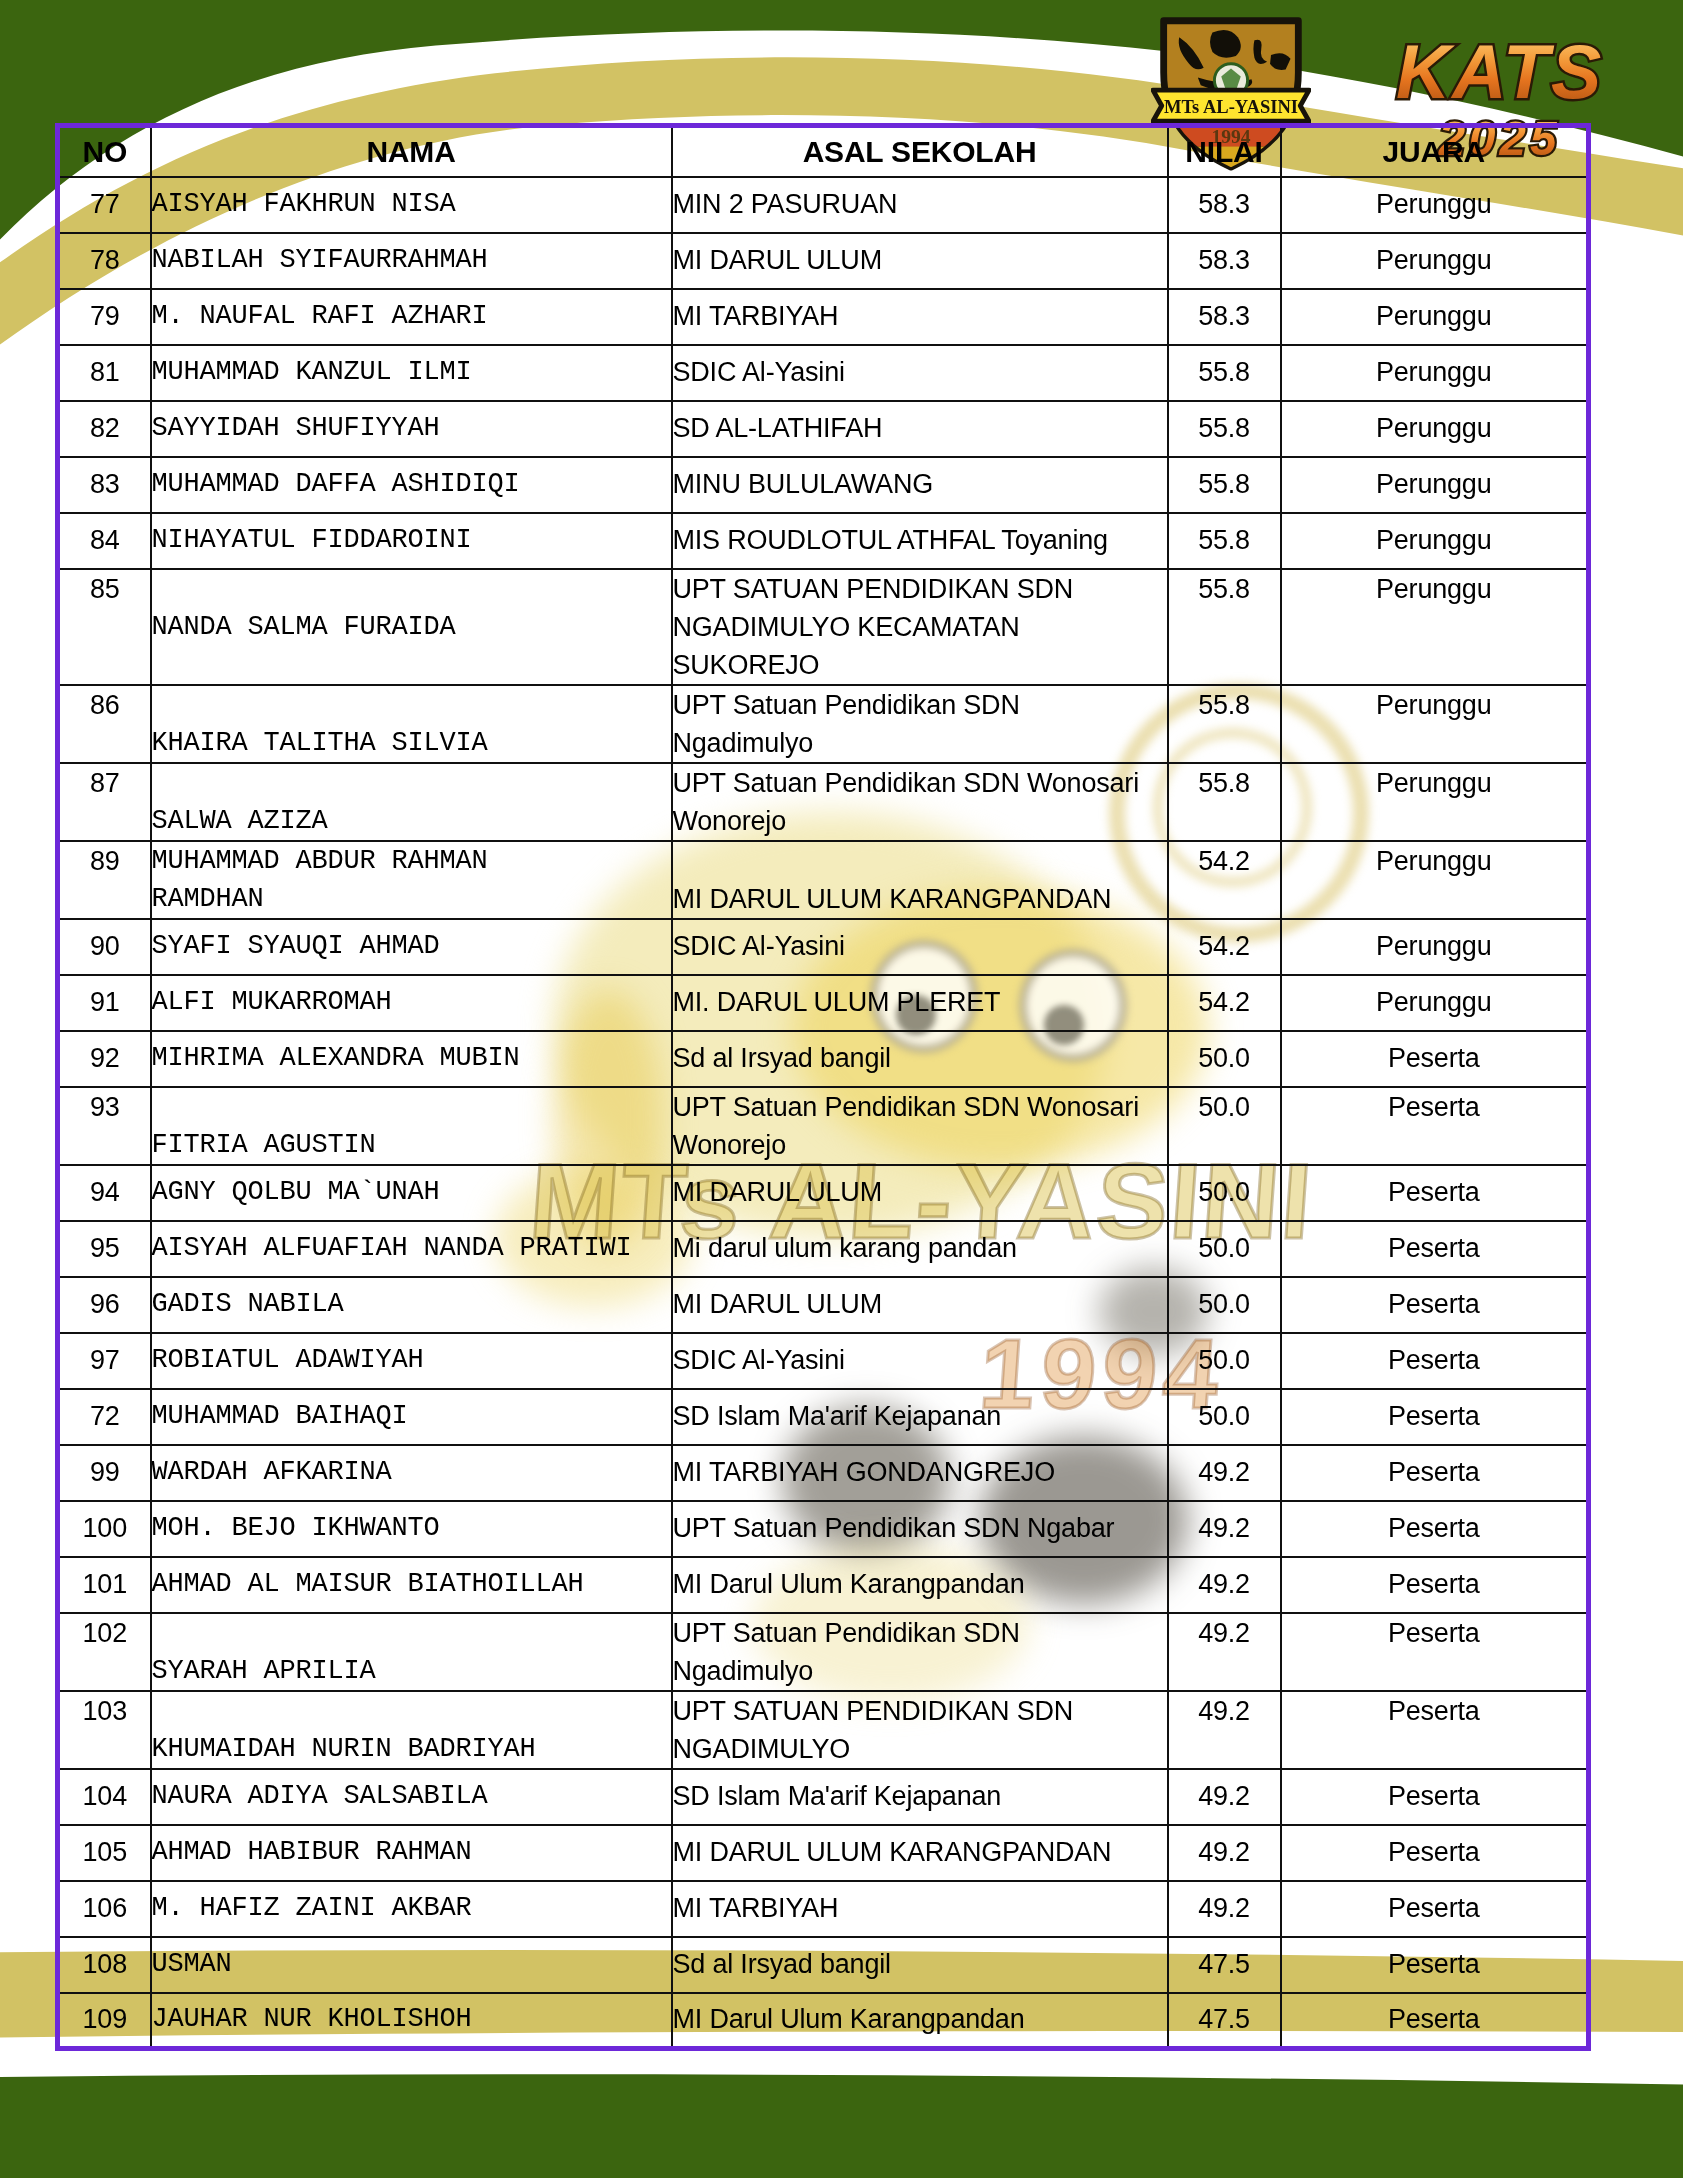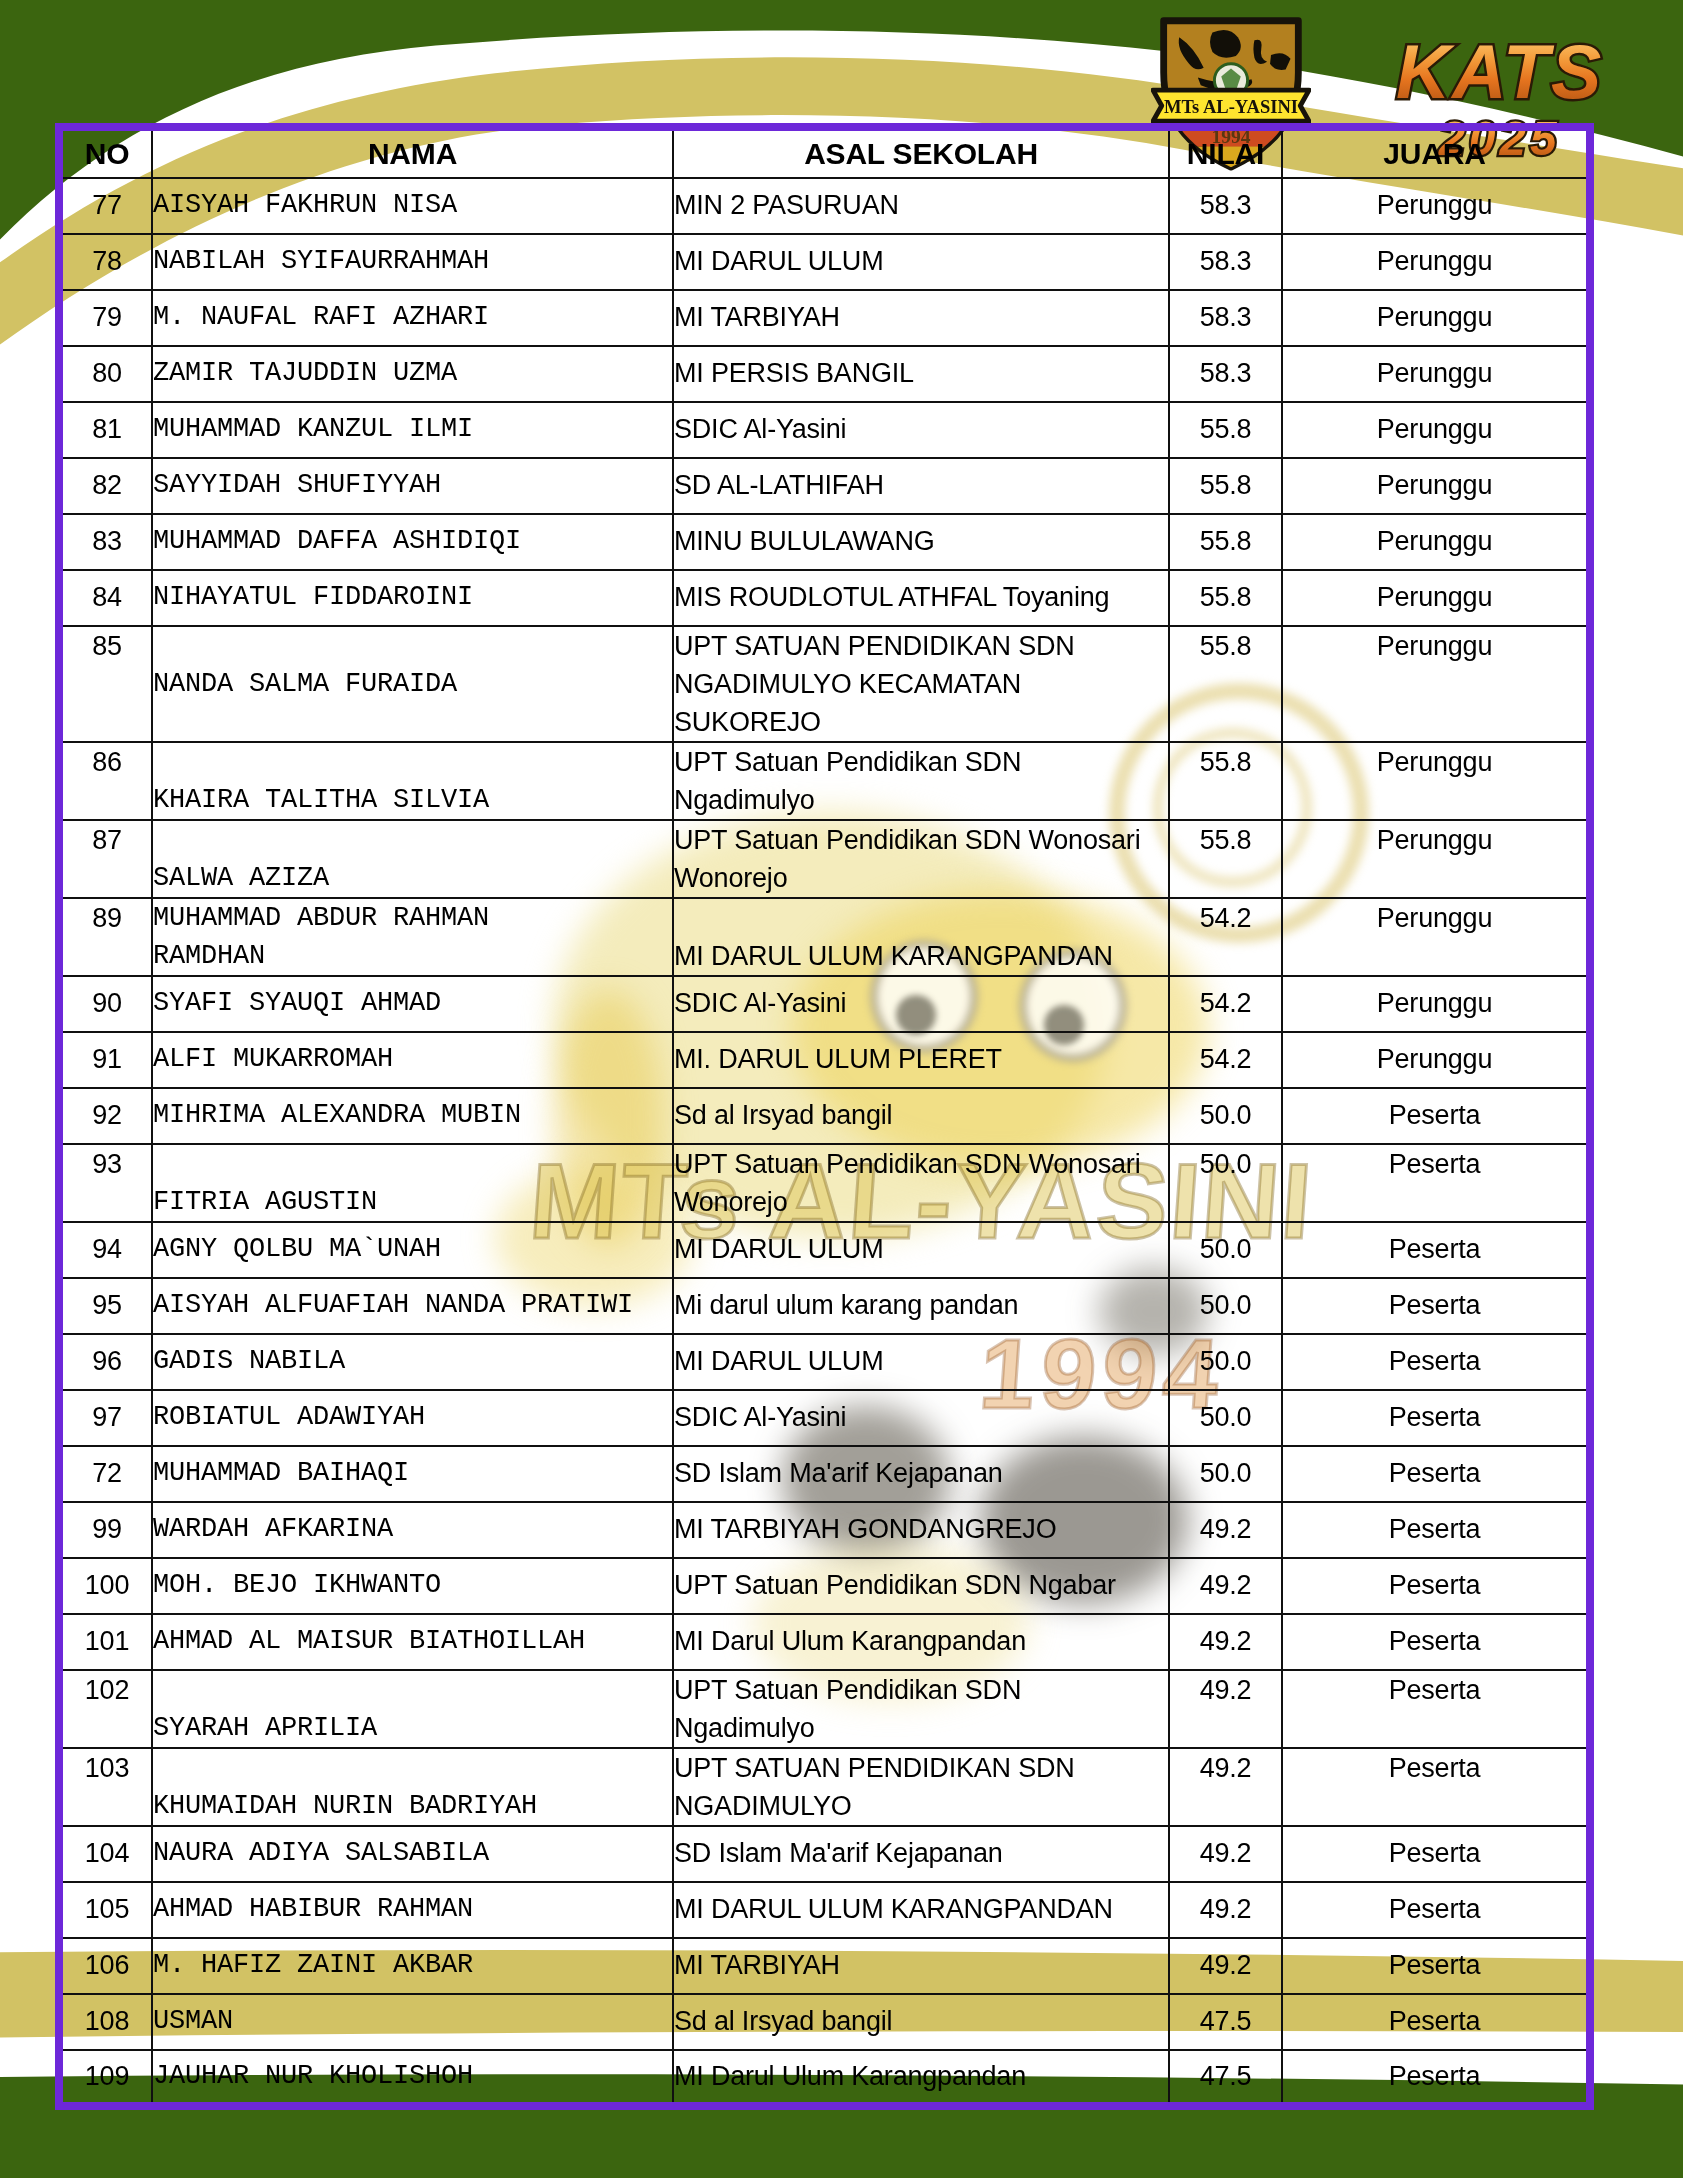--- a/index.html
+++ b/index.html
@@ -35,21 +35,21 @@
   
   #results-table{
     position:absolute;left:55px;top:123px;z-index:3;
     width:1531px;border-collapse:collapse;table-layout:fixed;
     font-size:27px;letter-spacing:-0.2px;
   }
   #results-table th,#results-table td{
     border:2px solid #101010;background:transparent;
     padding:0;overflow:hidden;
   }
-  #results-table{border:8px solid #6d28d9;}
+  #results-table{border:5px solid #6d28d9;}
   #results-table thead tr{height:51px;}
   #results-table th{font-size:30px;font-weight:bold;text-align:center;vertical-align:middle;}
   #results-table tbody tr{height:56px;}
   #results-table tbody tr.tall{height:76px;}
   #results-table td{vertical-align:middle;line-height:1.15;}
   #results-table tr.tall td{vertical-align:top;line-height:38px;margin-top:42px;}
   td.no,td.nilai,td.juara{text-align:center;}
   td.nama,td.asal{text-align:left;white-space:pre-line;}
   td.nama{padding-left:15px;font-family:Liberation Mono, monospace;}
   td.asal{padding-left:10px;}
@@ -166,27 +166,20 @@
         <td class="juara">Perunggu</td>
       </tr>
       <tr>
         <td class="no">79</td>
         <td class="nama">M. NAUFAL RAFI AZHARI</td>
         <td class="asal">MI TARBIYAH</td>
         <td class="nilai">58.3</td>
         <td class="juara">Perunggu</td>
       </tr>
       <tr>
-        <td class="no">80</td>
-        <td class="nama">ZAMIR TAJUDDIN UZMA</td>
-        <td class="asal">MI PERSIS BANGIL</td>
-        <td class="nilai">58.3</td>
-        <td class="juara">Perunggu</td>
-      </tr>
-      <tr>
         <td class="no">81</td>
         <td class="nama">MUHAMMAD KANZUL ILMI</td>
         <td class="asal">SDIC Al-Yasini</td>
         <td class="nilai">55.8</td>
         <td class="juara">Perunggu</td>
       </tr>
       <tr>
         <td class="no">82</td>
         <td class="nama">SAYYIDAH SHUFIYYAH</td>
         <td class="asal">SD AL-LATHIFAH</td>

